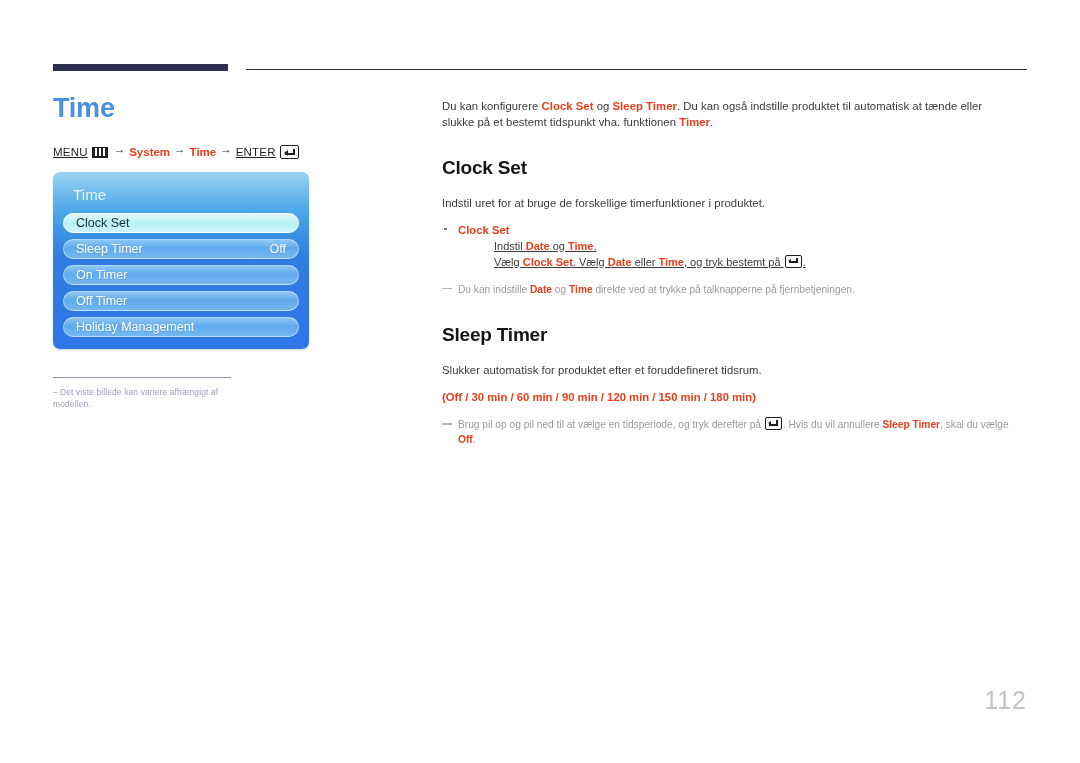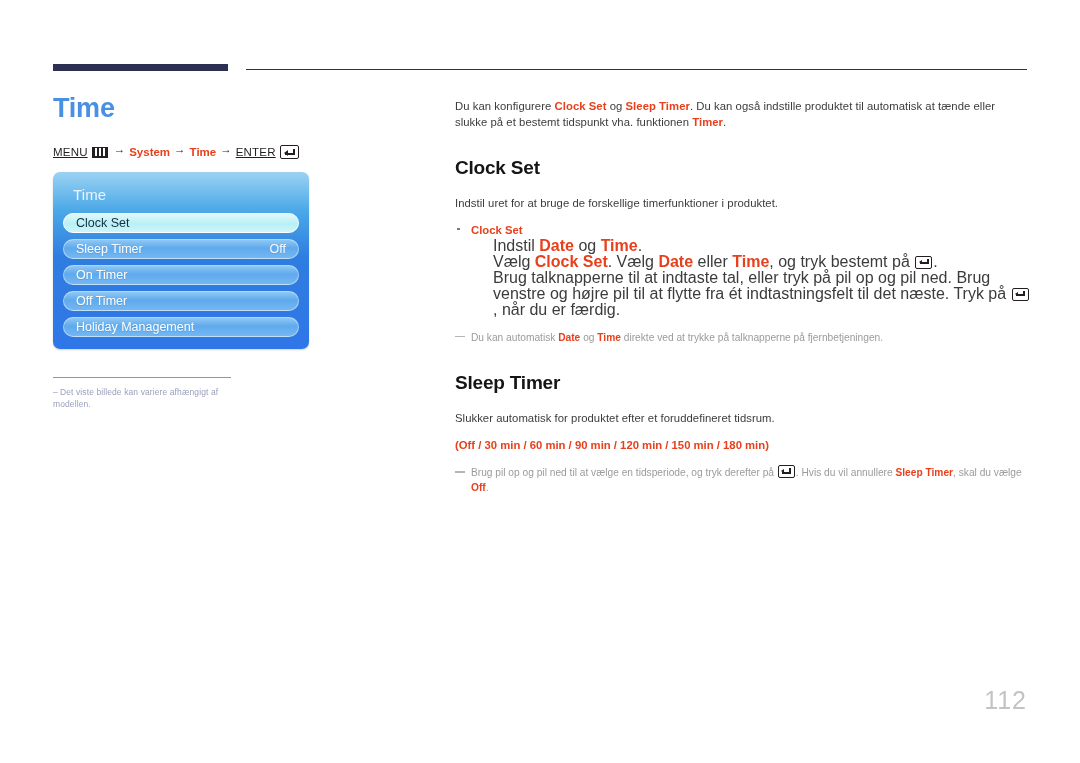--- a/index.html
+++ b/index.html
@@ -183,21 +183,21 @@
     letter-spacing: 0.1px;
   }
   .left-note .ndash {
     display: inline-block;
     width: 7px;
   }
 
   
   .right-col {
     position: absolute;
-    left: 455px;
+    left: 442px;
     top: 99px;
     width: 575px;
   }
   .body-p {
     font-size: 11.3px;
     line-height: 15.5px;
     color: #3c3c3c;
     margin: 0;
     letter-spacing: 0.05px;
   }
@@ -225,24 +225,25 @@
     height: 2.5px;
     background: #7a7a7a;
   }
   .bullet-head {
     font-size: 11.3px;
     font-weight: bold;
     color: #e8401c;
     line-height: 16px;
   }
   .bullet-body {
-    margin-left: 22px;
-    font-size: 16px;
+    margin-left: 36px;
+    font-size: 11px;
     line-height: 16px;
     color: #3c3c3c;
+    text-decoration: underline;
   }
   .note-line {
     margin-top: 12px;
     font-size: 10.2px;
     line-height: 15px;
     color: #9b9b9b;
     padding-left: 16px;
     position: relative;
   }
   .note-line .ndash2 {
@@ -356,25 +357,24 @@
 
   <h2 class="sec-h first">Clock Set</h2>
 
   <p class="body-p after-h">Indstil uret for at bruge de forskellige timerfunktioner i produktet.</p>
 
   <div class="bullet-block">
     <span class="bdot"></span>
     <div class="bullet-head">Clock Set</div>
     <div class="bullet-body"><span>Indstil </span><span class="red">Date</span><span> og </span><span class="red">Time</span><span>.</span></div>
     <div class="bullet-body"><span>Vælg </span><span class="red">Clock Set</span><span>. Vælg </span><span class="red">Date</span><span> eller </span><span class="red">Time</span><span>, og tryk bestemt på </span><span class="enter-ic sm"></span><span>.</span></div>
-    <div class="bullet-body"><span>Brug talknapperne til at indtaste tal, eller tryk på pil op og pil ned. Brug venstre og højre pil til at flytte fra ét indtastningsfelt til det næste. Tryk på </span><span class="enter-ic sm"></span><span>, når du er færdig.</span></div>
   </div>
 
   <div class="note-line">
-    <span class="ndash2"></span><span>Du kan automatisk </span><span class="red">Date</span><span> og </span><span class="red">Time</span><span> direkte ved at trykke på talknapperne på fjernbetjeningen.</span>
+    <span class="ndash2"></span><span>Du kan indstille </span><span class="red">Date</span><span> og </span><span class="red">Time</span><span> direkte ved at trykke på talknapperne på fjernbetjeningen.</span>
   </div>
 
   <h2 class="sec-h">Sleep Timer</h2>
 
   <p class="body-p after-h">Slukker automatisk for produktet efter et foruddefineret tidsrum.</p>
 
   <div class="opt-line">(Off / 30 min / 60 min / 90 min / 120 min / 150 min / 180 min)</div>
 
   <div class="note-line">
     <span class="ndash2"></span><span>Brug pil op og pil ned til at vælge en tidsperiode, og tryk derefter på </span><span class="enter-ic sm"></span><span>. Hvis du vil annullere </span><span class="red">Sleep Timer</span><span>, skal du vælge </span><span class="red">Off</span><span>.</span>

